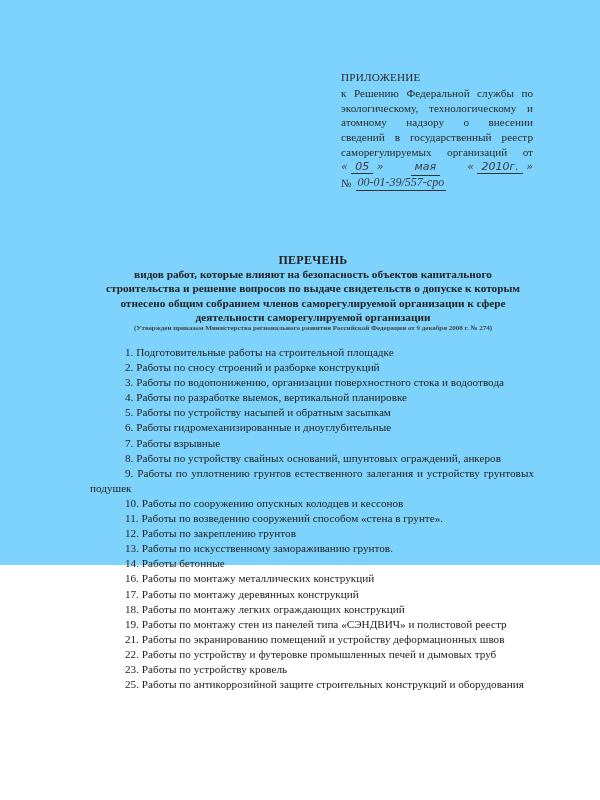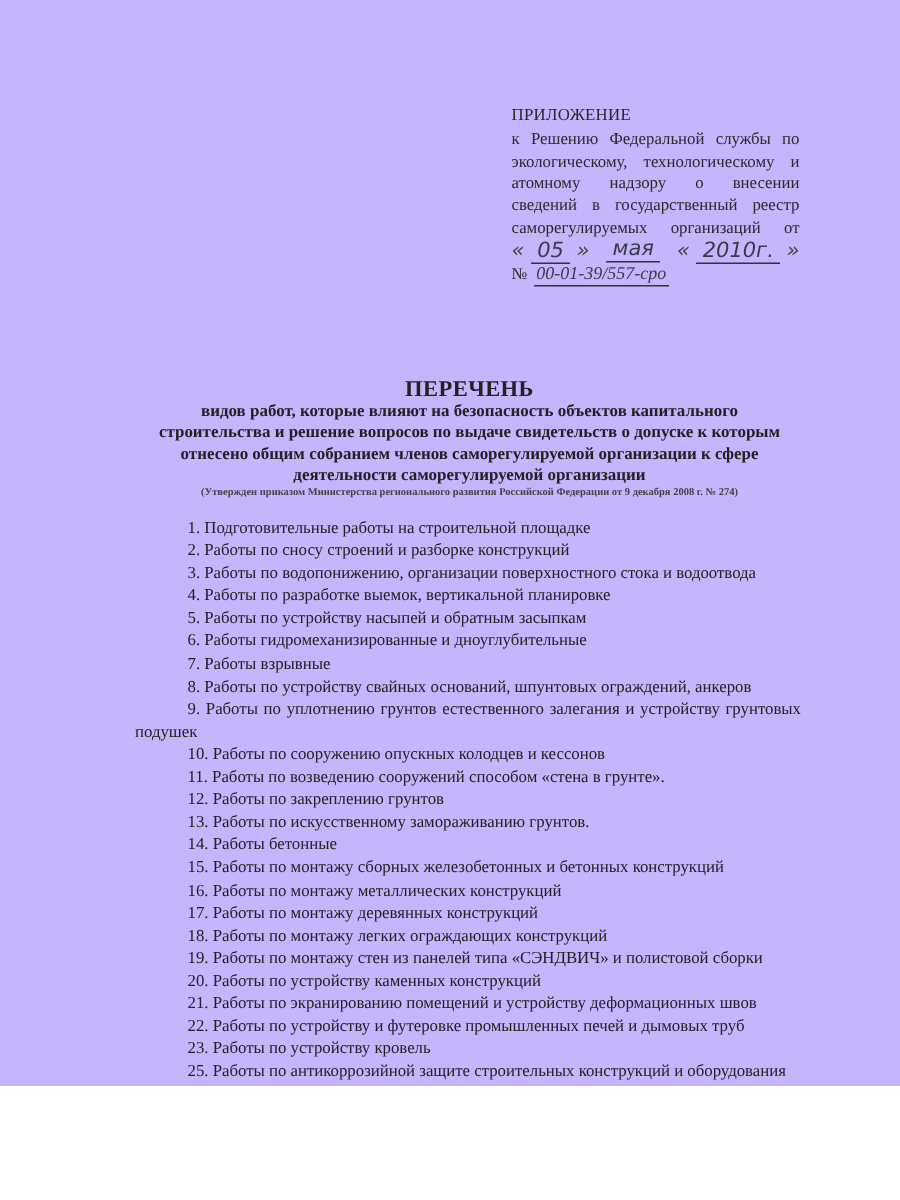--- a/index.html
+++ b/index.html
@@ -1,45 +1,45 @@
 <!DOCTYPE html>
 <html><head>
   <meta charset="utf-8">
   <style>
     html, body { margin: 0; padding: 0; background: #ffffff; }
     body {
       width: 600px; height: 800px; position: relative; overflow: hidden;
       font-family: "Liberation Serif", "DejaVu Serif", serif;
       color: #1a1a1a;
     }
-    .page { position: absolute; left: 0; top: 0; width: 600px; height: 724px; background: #c4b5fd; }
+    .page { position: absolute; left: 0; top: 0; width: 600px; height: 565px; background: #7dd3fc; }
 
     
     .appendix {
       position: absolute; left: 341px; top: 70px; width: 192px;
       font-size: 11.2px; line-height: 14.8px; color: #2a2a2a;
     }
     .appendix .title { letter-spacing: 0.2px; margin-bottom: 1px; }
     .appendix .body { text-align: justify; text-align-last: justify; }
     .appendix .body span { display: block; text-align: justify; text-align-last: justify; }
     .appendix .date-line {
-      display: flex; justify-content: space-between; align-items: flex-end;
-      height: 15px; font-family: "DejaVu Sans", sans-serif; font-style: italic; font-size: 14px;
+      display: flex; justify-content: space-between; align-items: flex-start;
+      height: 15px; font-family: "DejaVu Sans", sans-serif; font-style: italic; font-size: 11px;
     }
     .appendix .hw { font-style: italic; color: #3a3a4a; border-bottom: 1px solid #333; padding: 0 4px; }
     .appendix .q { color: #444; }
     .appendix .num-line { display: flex; align-items: flex-end; height: 16px; font-size: 11px; }
     .appendix .num-line .hw { font-size: 12px; margin-left: 4px; padding: 0 2px; }
 
     
     .heading {
       position: absolute; left: 60px; top: 253px; width: 506px; text-align: center;
       font-weight: bold; font-size: 11.3px; line-height: 14.2px; color: #222;
     }
-    .heading .main { font-size: 15px; letter-spacing: 0.3px; }
+    .heading .main { font-size: 12px; letter-spacing: 0.3px; }
     .heading .sub { font-weight: bold; font-size: 7px; line-height: 9px; color: #444; margin-top: 0px; }
 
     
     .list {
       position: absolute; left: 90px; top: 345px; width: 444px;
       font-size: 11.2px; line-height: 15.1px; color: #222;
       margin: 0; padding: 0; list-style: none;
     }
     .list li { text-indent: 35px; text-align: justify; margin: 0; }
     .list li.wrap { text-align: justify; }
@@ -94,25 +94,23 @@
     <li><span>5.</span> <span>Работы по устройству насыпей и обратным засыпкам</span></li>
     <li><span>6.</span> <span>Работы гидромеханизированные и дноуглубительные</span></li>
     <li><span>7.</span> <span>Работы взрывные</span></li>
     <li><span>8.</span> <span>Работы по устройству свайных оснований, шпунтовых ограждений, анкеров</span></li>
     <li class="wrap"><span>9.</span> <span>Работы по уплотнению грунтов естественного залегания и устройству грунтовых подушек</span></li>
     <li><span>10.</span> <span>Работы по сооружению опускных колодцев и кессонов</span></li>
     <li><span>11.</span> <span>Работы по возведению сооружений способом «стена в грунте».</span></li>
     <li><span>12.</span> <span>Работы по закреплению грунтов</span></li>
     <li><span>13.</span> <span>Работы по искусственному замораживанию грунтов.</span></li>
     <li><span>14.</span> <span> Работы бетонные</span></li>
-    <li><span>15.</span> <span> Работы по монтажу сборных железобетонных и бетонных конструкций</span></li>
     <li><span>16.</span> <span> Работы по монтажу металлических конструкций</span></li>
     <li><span>17.</span> <span> Работы по монтажу деревянных конструкций</span></li>
     <li><span>18.</span> <span> Работы по монтажу легких ограждающих конструкций</span></li>
-    <li><span>19.</span> <span> Работы по монтажу стен из панелей типа «СЭНДВИЧ» и полистовой сборки</span></li>
-    <li><span>20.</span> <span> Работы по устройству каменных конструкций</span></li>
+    <li><span>19.</span> <span> Работы по монтажу стен из панелей типа «СЭНДВИЧ» и полистовой реестр</span></li>
     <li><span>21.</span> <span> Работы по экранированию помещений и устройству деформационных  швов</span></li>
     <li><span>22.</span> <span> Работы по устройству и футеровке промышленных печей и дымовых труб</span></li>
     <li><span>23.</span> <span> Работы по устройству кровель</span></li>
     <li class="wrap"><span>25.</span> <span> Работы по антикоррозийной защите строительных конструкций и оборудования</span></li>
   </ul>
 
 </div>
 
 </body></html>

